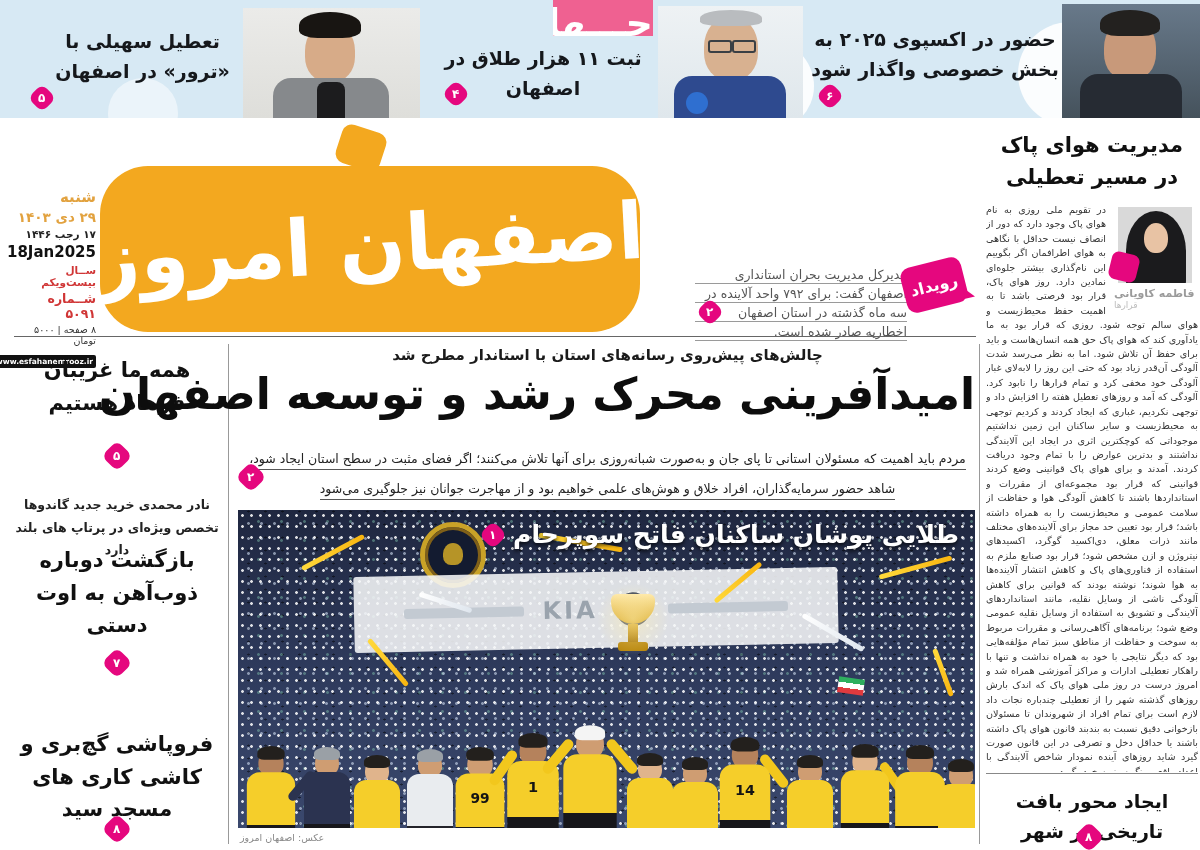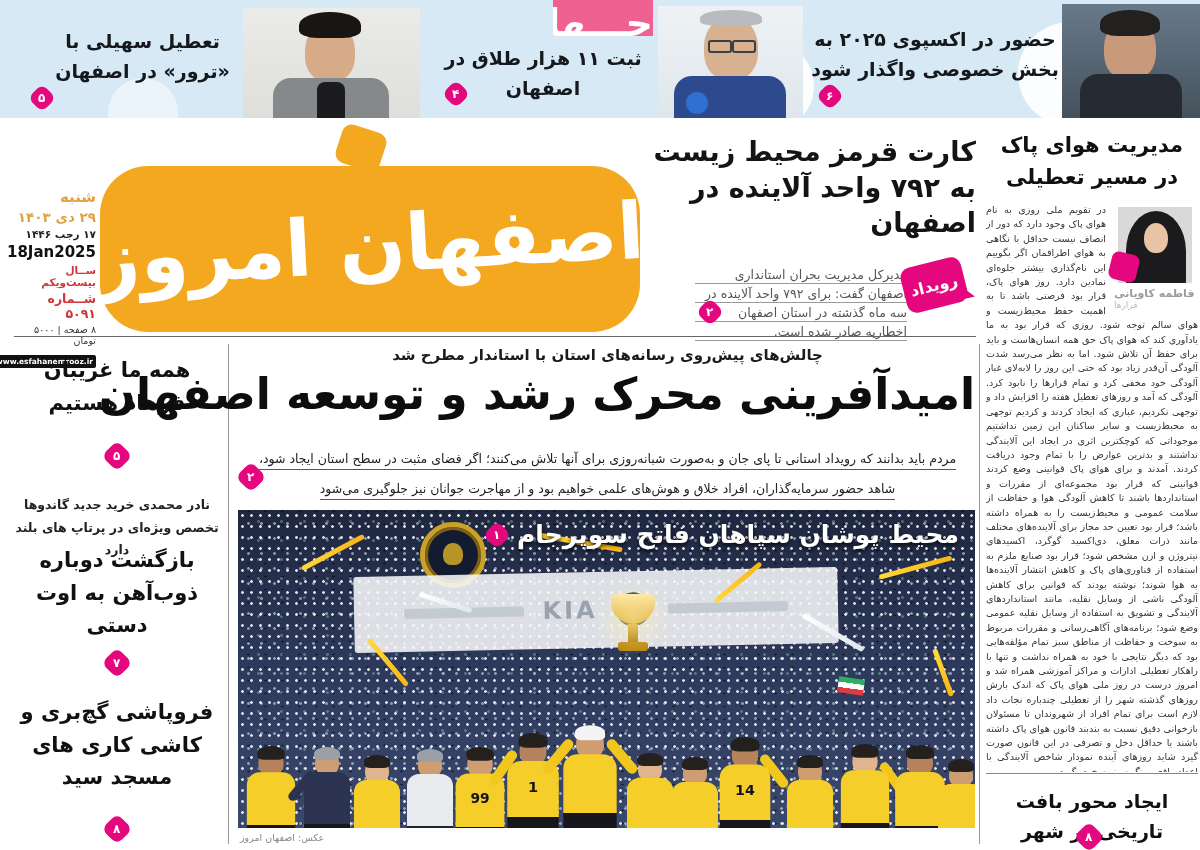--- a/index.html
+++ b/index.html
@@ -200,21 +200,20 @@
     <div class="d-weekday">شنبه</div>
     <div class="d-jalali">۲۹ دی ۱۴۰۳</div>
     <div class="d-hijri">۱۷ رجب ۱۴۴۶</div>
     <div class="d-greg">18Jan2025</div>
     <div class="d-year">ســال بیست‌ویکم</div>
     <div class="d-issue">شــماره ۵۰۹۱</div>
     <div class="d-pages">۸ صفحه | ۵۰۰۰ تومان</div>
     <div><span class="d-site">www.esfahanemrooz.ir</span></div>
   </div>
 
-  <h2 class="rc-title">کارت قرمز محیط زیست به ۷۹۲ واحد آلاینده در اصفهان</h2>
   <p class="rc-body">مدیرکل مدیریت بحران استانداری اصفهان گفت: برای ۷۹۲ واحد آلاینده در سه ماه گذشته در استان اصفهان اخطاریه صادر شده است.</p>
   <div class="rc-tag">رویداد</div>
   <span class="badge sm" style="left:700px;top:302px;">
       <b>۲</b>
     </span>
 
   <div class="rule" style="left:14px;top:336px;width:962px;height:1px;"></div>
   <div class="rule" style="left:979px;top:344px;width:1px;height:500px;background:#999;"></div>
   <div class="rule" style="left:228px;top:344px;width:1px;height:500px;background:#999;"></div>
   <div class="rule" style="left:986px;top:773px;width:212px;height:1px;background:#888;"></div>
@@ -223,29 +222,29 @@
   <span class="badge" style="left:106px;top:445px;">
       <b>۵</b>
     </span>
 
   <p class="side-k" style="top:494px;">نادر محمدی خرید جدید گاندوها تخصص ویژه‌ای در پرتاپ های بلند دارد</p>
   <h3 class="side-h" style="top:544px;">بازگشت دوباره ذوب‌آهن به اوت دستی</h3>
   <span class="badge" style="left:106px;top:652px;">
       <b>۷</b>
     </span>
 
-  <h3 class="side-h" style="top:696px;">فروپاشی گچ‌بری و کاشی کاری های مسجد سید</h3>
+  <h3 class="side-h" style="top:728px;">فروپاشی گچ‌بری و کاشی کاری های مسجد سید</h3>
   <span class="badge" style="left:106px;top:818px;">
       <b>۸</b>
     </span>
 
   <p class="kicker">چالش‌های پیش‌روی رسانه‌های استان با استاندار مطرح شد</p>
   <h1 class="headline">امیدآفرینی محرک رشد و توسعه اصفهان</h1>
   <div class="subhead" style="top:448px;">
-    <span>مردم باید بدانند که رویداد استانی تا پای جان و به‌صورت شبانه‌روزی برای آنها تلاش می‌کنند؛ اگر فضای مثبت در سطح استان ایجاد شود،</span>
+    <span>مردم باید اهمیت که مسئولان استانی تا پای جان و به‌صورت شبانه‌روزی برای آنها تلاش می‌کنند؛ اگر فضای مثبت در سطح استان ایجاد شود،</span>
   </div>
   <div class="subhead" style="top:478px;">
     <span>شاهد حضور سرمایه‌گذاران، افراد خلاق و هوش‌های علمی خواهیم بود و از مهاجرت جوانان نیز جلوگیری می‌شود</span>
   </div>
   <span class="badge" style="left:240px;top:466px;">
       <b>۲</b>
     </span>
 
   <figure class="photo" style="margin:0;">
     <div class="emblem"></div>
@@ -366,21 +365,21 @@
         <div class="bd"></div>
       </div>
     <div class="pl" style="left:696px;bottom:-30px;">
       <div class="hd">
           <div class="hr"></div>
         </div>
         <div class="bd"></div>
       </div>
 
     <div class="caption">
-      <span class="cap-t">محیط پوشان سپاهان فاتح سوپرجام</span>
+      <span class="cap-t">طلایی پوشان ساکنان فاتح سوپرجام</span>
       <span class="badge sm">
           <b>۱</b>
         </span>
     </div>
   </figure>
   <p class="credit">عکس: اصفهان امروز</p>
 
   <section class="ed">
     <h2 class="ed-title">مدیریت هوای پاک در مسیر تعطیلی</h2>
     <div class="ed-author">

